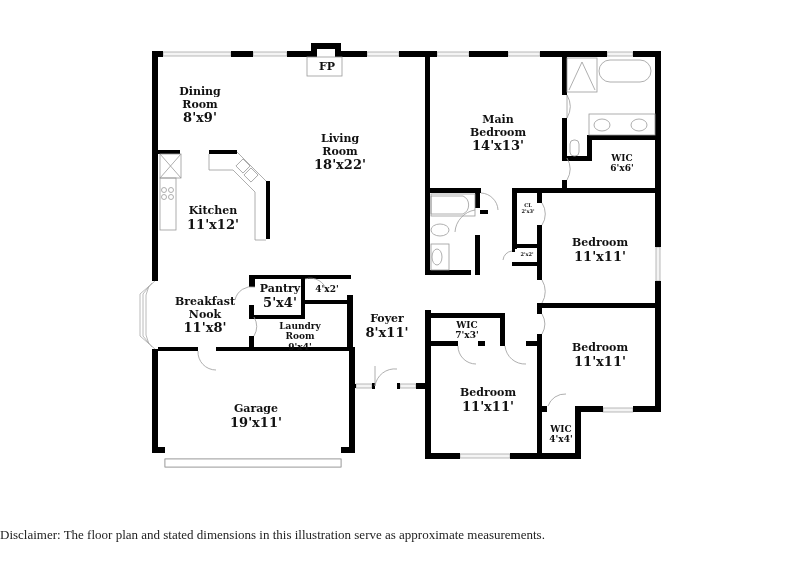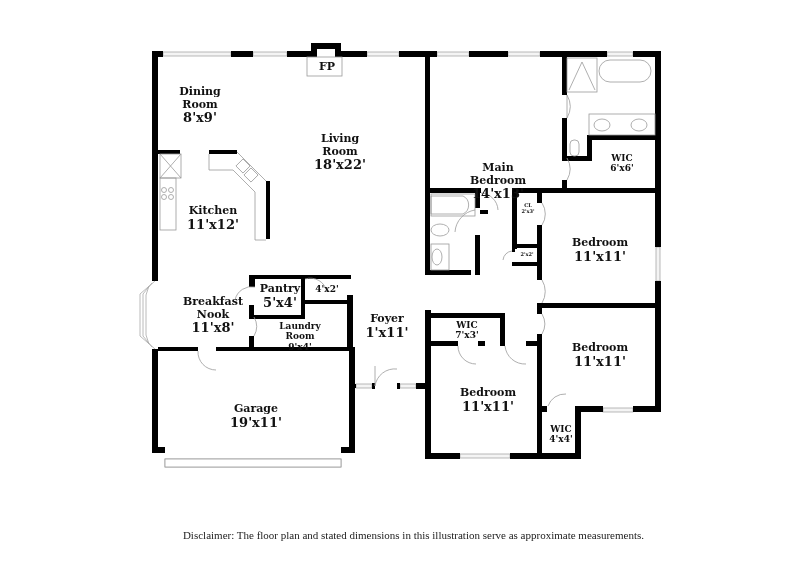--- a/index.html
+++ b/index.html
@@ -3,21 +3,21 @@
 <meta charset="utf-8">
 <style>
   html, body { margin: 0; padding: 0; background: #ffffff; }
   body { width: 800px; height: 582px; position: relative; overflow: hidden; font-family: "DejaVu Serif", "Liberation Serif", serif; }
   #plan { position: absolute; left: 0; top: 0; width: 800px; height: 582px; }
   .label { position: absolute; text-align: center; color: #111; font-family: "DejaVu Serif", "Liberation Serif", serif; font-weight: bold; line-height: 1.15; transform: translateX(-50%); white-space: nowrap; }
   .label .nm { display: block; font-size: 11px; }
   .label .dm { display: block; font-size: 13px; }
   .label.small .nm, .label.small .dm { font-size: 9px; }
   .label.tiny .nm, .label.tiny .dm { font-size: 5px; }
-  .disclaimer { position: absolute; left: 0; width: 644px; top: 527px; text-align: right; font-family: "Liberation Serif", "DejaVu Serif", serif; font-size: 11px; color: #222; line-height: 16px; }
+  .disclaimer { position: absolute; left: 0; width: 644px; top: 527px; text-align: left; font-family: "Liberation Serif", "DejaVu Serif", serif; font-size: 13px; color: #222; line-height: 16px; }
 </style>
 </head>
 <body>
 
 <svg id="plan" viewBox="0 0 800 582" xmlns="http://www.w3.org/2000/svg">
 
   <g fill="#f4f4f4" stroke="#a8a8a8" stroke-width="0.8">
     <rect x="163" y="52" width="68" height="4"></rect>
     <rect x="253" y="52" width="34" height="4"></rect>
     <rect x="367" y="52" width="32" height="4"></rect>
@@ -203,21 +203,21 @@
 
 <div class="label small" style="left:327px; top:61px;">
   <span class="nm" style="font-size:11px">FP</span>
 </div>
 
 <div class="label" style="left:213px; top:205px;">
   <span class="nm">Kitchen</span>
   <span class="dm">11'x12'</span>
 </div>
 
-<div class="label" style="left:205px; top:296px;margin-left:8px;">
+<div class="label" style="left:205px; top:296px;">
   <span class="nm">Breakfast</span>
   <span class="nm">Nook</span>
   <span class="dm">11'x8'</span>
 </div>
 
 <div class="label" style="left:280px; top:283px;">
   <span class="nm">Pantry</span>
   <span class="dm">5'x4'</span>
 </div>
 
@@ -226,29 +226,29 @@
 </div>
 
 <div class="label small" style="left:300px; top:321px;">
   <span class="nm">Laundry</span>
   <span class="nm">Room</span>
   <span class="dm">9'x4'</span>
 </div>
 
 <div class="label" style="left:387px; top:313px;">
   <span class="nm">Foyer</span>
-  <span class="dm">1'x11'</span>
+  <span class="dm">8'x11'</span>
 </div>
 
 <div class="label" style="left:256px; top:403px;">
   <span class="nm">Garage</span>
   <span class="dm">19'x11'</span>
 </div>
 
-<div class="label" style="left:498px; top:114px;margin-top:48px;">
+<div class="label" style="left:498px; top:114px;">
   <span class="nm">Main</span>
   <span class="nm">Bedroom</span>
   <span class="dm">14'x13'</span>
 </div>
 
 <div class="label small" style="left:622px; top:153px;">
   <span class="nm">WIC</span>
   <span class="dm">6'x6'</span>
 </div>
 

